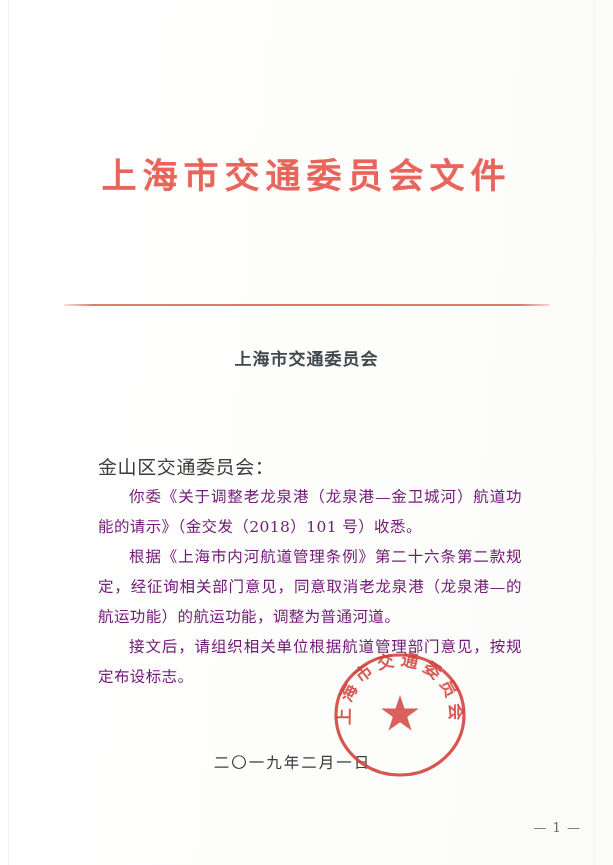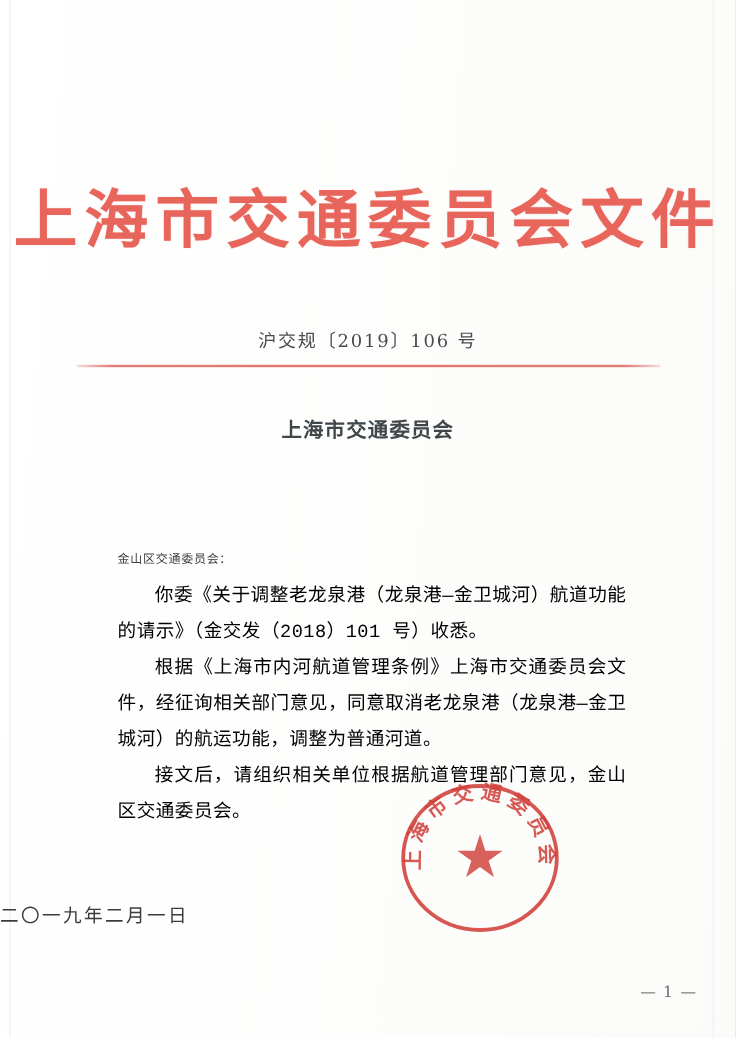--- a/index.html
+++ b/index.html
@@ -49,21 +49,21 @@
 
   
   .masthead {
     position: absolute;
     top: 158px;
     left: 0;
     width: 613px;
     text-align: center;
     font-family: "DejaVu Serif", "Liberation Serif", serif;
     font-weight: bold;
-    font-size: 53px;
+    font-size: 35px;
     letter-spacing: 6px;
     color: #e8655b;
     line-height: 1;
     text-shadow: 0 0 1px rgba(232,101,91,0.35);
     white-space: nowrap;
   }
 
   
   .doc-number {
     position: absolute;
@@ -110,56 +110,55 @@
   }
 
   
   .body-block {
     position: absolute;
     top: 452px;
     left: 98px;
     width: 424px;
   }
   .addressee {
-    font-size: 10px;
+    font-size: 19px;
     line-height: 30px;
     letter-spacing: 0.6px;
     color: #3c3c3c;
     margin: 0;
   }
   .para {
     font-size: 15.5px;
     line-height: 30px;
     letter-spacing: 0.4px;
-    color: #000000;
+    color: #701a75;
     margin: 0;
     text-indent: 2em;
     text-align: justify;
     text-justify: inter-ideograph;
-    font-family: Liberation Mono, monospace;
   }
 
   
   .seal {
     position: absolute;
     left: 333px;
     top: 652px;
     width: 134px;
     height: 126px;
     pointer-events: none;
   }
   .seal svg { display: block; width: 100%; height: 100%; }
 
   
   .date-line {
     position: absolute;
     top: 750px;
     left: 0;
     width: 613px;
-    text-align: left;
+    text-align: center;
     padding-right: 28px;
     box-sizing: border-box;
     font-size: 15.5px;
     letter-spacing: 2px;
     color: #3c3c3c;
     white-space: nowrap;
   }
 
   
   .page-footer {
@@ -180,33 +179,32 @@
 
 <div class="page">
   <div class="scan-tint"></div>
   <div class="scan-edge-left"></div>
   <div class="scan-edge-right"></div>
 
   <div class="content">
 
     <div class="masthead">上海市交通委员会文件</div>
 
-    <div class="doc-number">沪交规〔2019〕106 号</div>
 
     <div class="red-rule"></div>
 
     <div class="title-block">
       <div class="title-line">上海市交通委员会</div>
     </div>
 
     <div class="body-block">
       <p class="addressee">金山区交通委员会：</p>
       <p class="para">你委《关于调整老龙泉港（龙泉港—金卫城河）航道功能的请示》（金交发（2018）101 号）收悉。</p>
-      <p class="para">根据《上海市内河航道管理条例》上海市交通委员会文件，经征询相关部门意见，同意取消老龙泉港（龙泉港—金卫城河）的航运功能，调整为普通河道。</p>
-      <p class="para">接文后，请组织相关单位根据航道管理部门意见，金山区交通委员会。</p>
+      <p class="para">根据《上海市内河航道管理条例》第二十六条第二款规定，经征询相关部门意见，同意取消老龙泉港（龙泉港—的航运功能）的航运功能，调整为普通河道。</p>
+      <p class="para">接文后，请组织相关单位根据航道管理部门意见，按规定布设标志。</p>
     </div>
 
     <div class="date-line">二〇一九年二月一日</div>
 
     <div class="seal">
       <svg viewBox="0 0 134 126" xmlns="http://www.w3.org/2000/svg">
         <defs>
           <path id="sealArc" d="M 67,112 m -50,-49 a 50,49 0 1,1 100,0 a 50,49 0 1,1 -100,0"></path>
         </defs>
         <ellipse cx="67" cy="63" rx="64" ry="60" fill="none" stroke="#d0403a" stroke-width="3.2" opacity="0.88"></ellipse>

